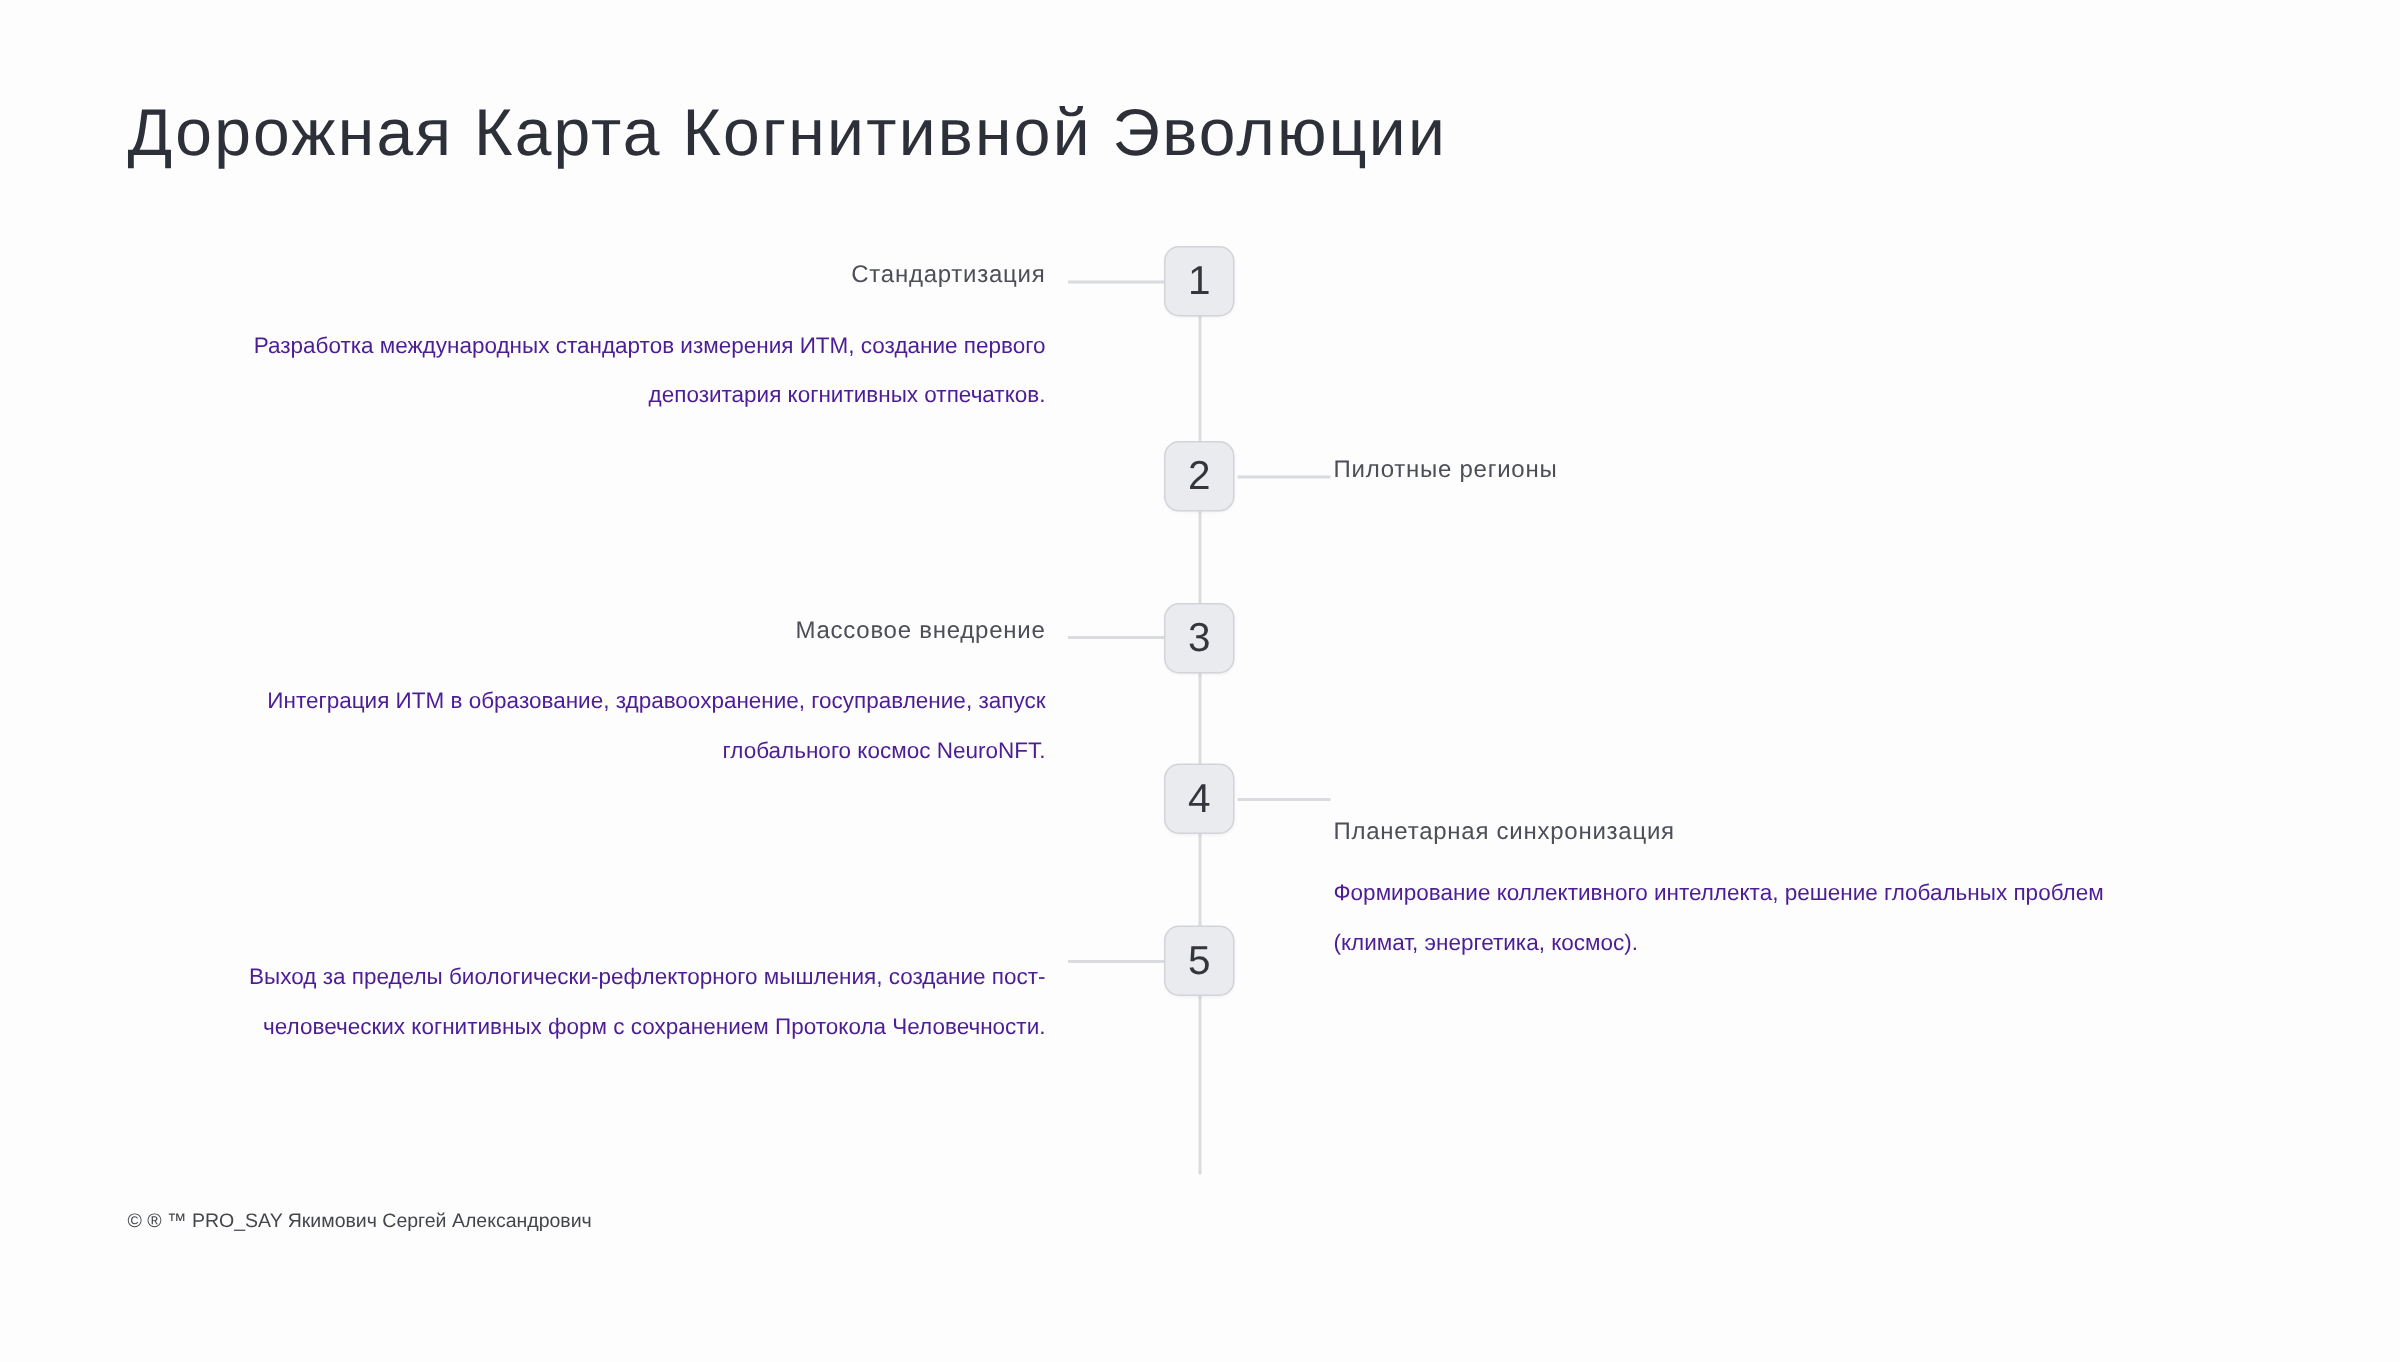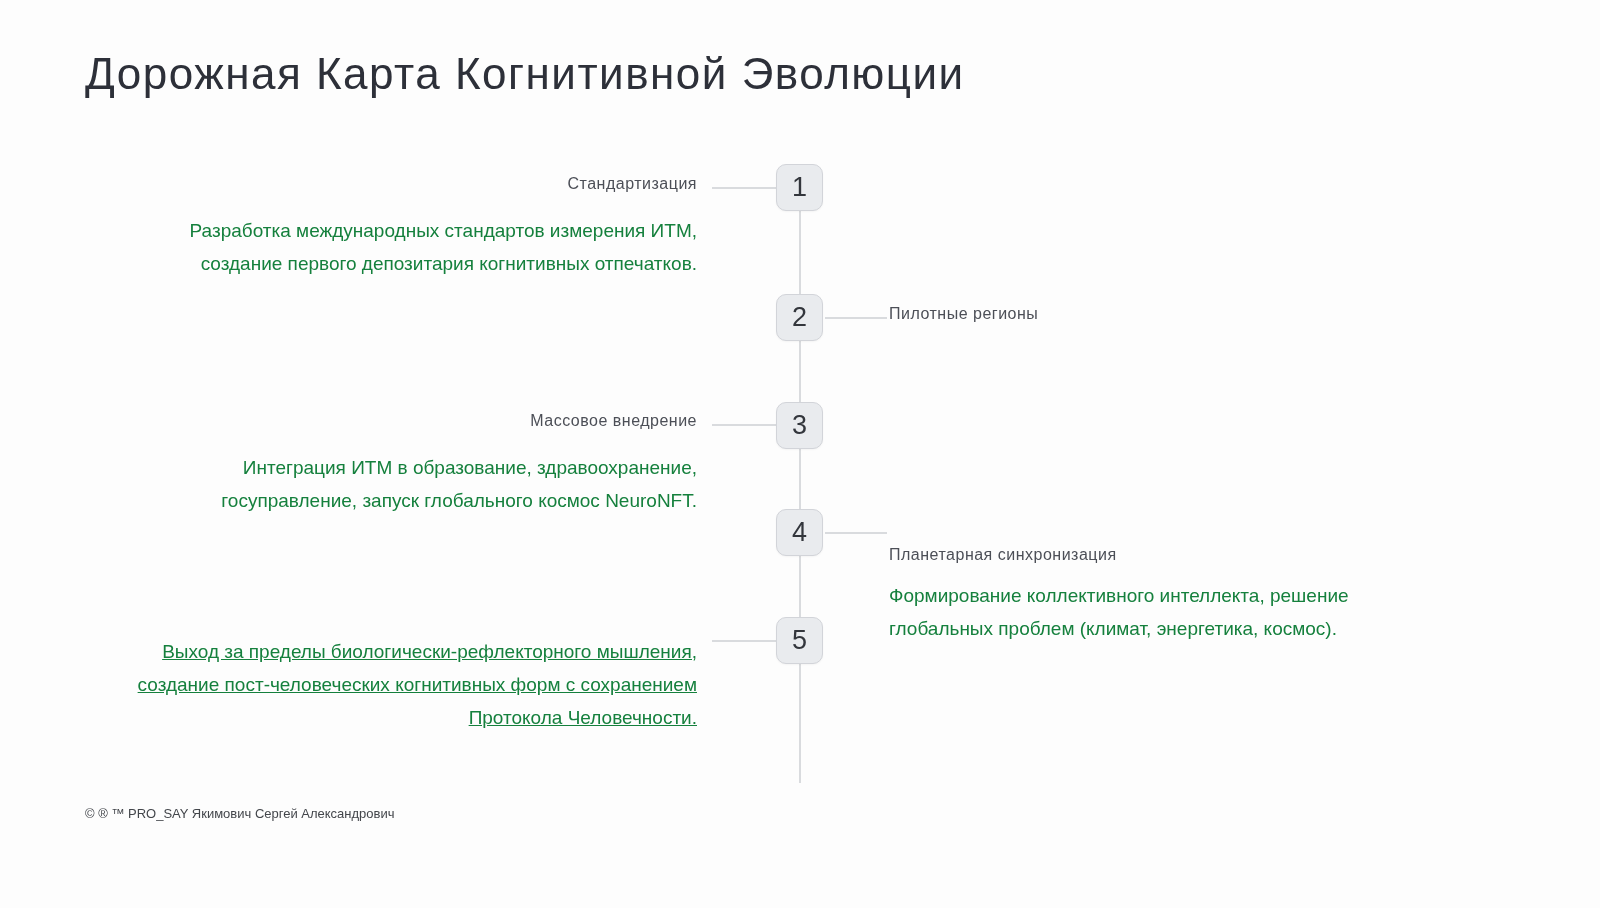--- a/index.html
+++ b/index.html
@@ -14,21 +14,21 @@
     overflow: hidden;
     position: relative;
   }
   .canvas {
     position: absolute;
     inset: 0;
   }
   .page-title {
     position: absolute;
     left: 85px;
-    top: 49px;
+    top: 64px;
     margin: 0;
     font-size: 44px;
     font-weight: 300;
     letter-spacing: 1.5px;
     color: #2d3039;
     white-space: nowrap;
   }
   
   .vline {
     position: absolute;
@@ -74,31 +74,31 @@
   .entry-left  { right: 903px; text-align: right; }
   .entry-right { left: 889px;  text-align: left; }
   .entry-title {
     font-size: 16px;
     line-height: 32px;
     letter-spacing: 0.5px;
     color: #4c4f57;
     white-space: nowrap;
   }
   .entry-desc {
-    font-size: 19px;
+    font-size: 15px;
     line-height: 33px;
-    color: #15803d;
+    color: #4c1d95;
   }
   .entry-left  .entry-desc { margin: 14px 0 0 auto; }
   .entry-right .entry-desc { margin: 8px auto 0 0; }
   .m1 { top: 168px; } .m1 .entry-desc { width: 580px; }
   .m2 { top: 298px; text-align: right; } .m2 .entry-desc { width: 600px; }
   .m3 { top: 405px; } .m3 .entry-desc { width: 520px; }
   .m4 { top: 539px; } .m4 .entry-desc { width: 520px; }
-  .m5 { top: 621px; } .m5 .entry-desc { width: 610px; text-decoration: underline; }
+  .m5 { top: 621px; } .m5 .entry-desc { width: 610px; }
   .footer {
     position: absolute;
     left: 85px;
     top: 806px;
     font-size: 13px;
     color: #43464b;
     white-space: nowrap;
   }
 </style>
 </head>

